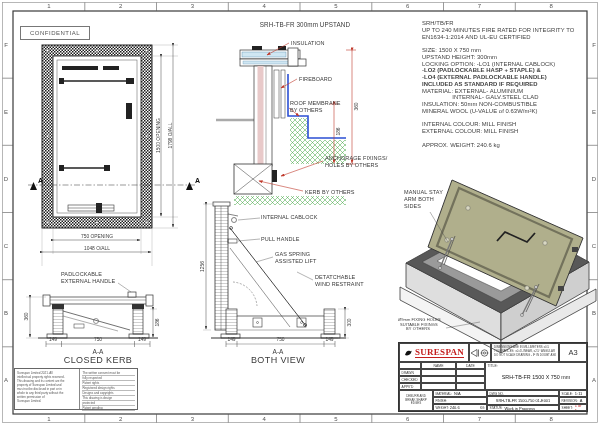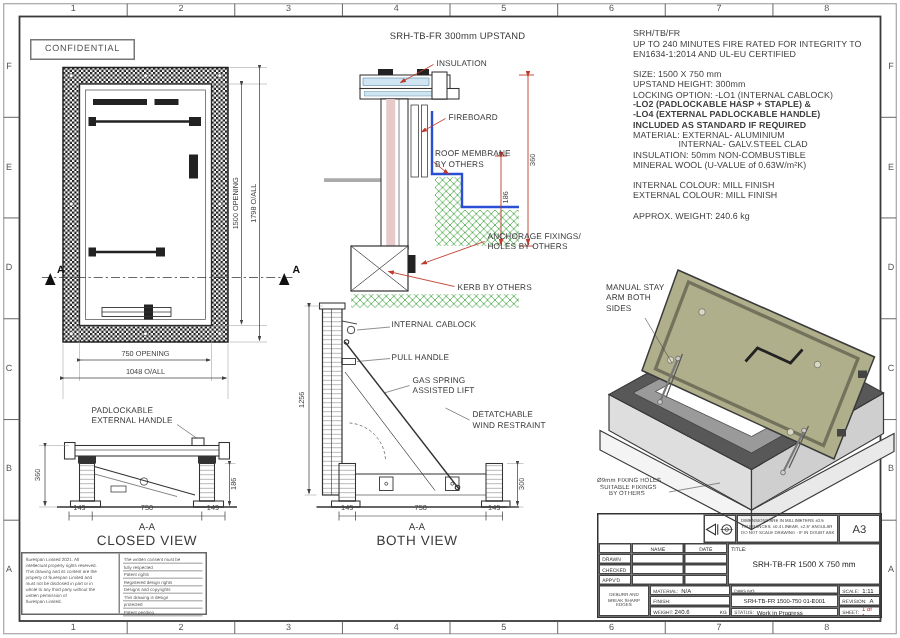--- a/index.html
+++ b/index.html
@@ -368,21 +368,21 @@
   <div class="dim rot" style="left:323px;top:128.5px;width:30px">186</div>
 
   <div class="lbl" style="left:61px;top:271px">PADLOCKABLE</div>
   <div class="lbl" style="left:61px;top:277.5px">EXTERNAL HANDLE</div>
   <div class="dim rot" style="left:11px;top:313.5px;width:30px">360</div>
   <div class="dim rot" style="left:142px;top:319.5px;width:30px">186</div>
   <div class="dim" style="left:43px;top:337px;width:20px">149</div>
   <div class="dim" style="left:88px;top:337px;width:20px">750</div>
   <div class="dim" style="left:132px;top:337px;width:20px">149</div>
   <div class="vt1" style="left:78px;top:348px;width:40px">A-A</div>
-  <div class="vt2" style="left:58px;top:355px;width:80px">CLOSED VIEW</div>
+  <div class="vt2" style="left:58px;top:355px;width:80px">CLOSED KERB</div>
 
   <div class="lbl" style="left:261px;top:214px">INTERNAL CABLOCK</div>
   <div class="lbl" style="left:261px;top:236px">PULL HANDLE</div>
   <div class="lbl" style="left:275px;top:251px">GAS SPRING</div>
   <div class="lbl" style="left:275px;top:257.5px">ASSISTED LIFT</div>
   <div class="lbl" style="left:315px;top:274px">DETATCHABLE</div>
   <div class="lbl" style="left:315px;top:280.5px">WIND RESTRAINT</div>
   <div class="dim rot" style="left:182px;top:263.5px;width:40px">1256</div>
   <div class="dim rot" style="left:334px;top:319.5px;width:30px">300</div>
   <div class="dim" style="left:221.5px;top:337px;width:20px">149</div>
@@ -414,20 +414,26 @@
       <div>INSULATION: 50mm NON-COMBUSTIBLE</div>
       <div>MINERAL WOOL (U-VALUE of 0.63W/m²K)</div>
       <div> </div>
       <div>INTERNAL COLOUR: MILL FINISH</div>
       <div>EXTERNAL COLOUR: MILL FINISH</div>
       <div> </div>
       <div>APPROX. WEIGHT: 240.6 kg</div>
     </div>
 
   <div class="tb">
+    <div class="c brand" style="left:0;top:0;width:70px;height:19px">
+      <svg width="9" height="9" viewBox="0 0 9 9">
+        <path d="M1,7 C2,3 4,2 6,3 C7,3.5 8,3 8,2 L7,5 C6,7 3,8 1,7 Z" fill="#111"></path>
+      </svg>
+      <span>SURESPAN</span>
+    </div>
     <div class="c proj" style="left:70px;top:0;width:22px;height:19px">
       <svg width="20" height="12" viewBox="0 0 20 12">
         <polygon points="1,6 7,2.5 7,9.5" fill="none" stroke="#333" stroke-width="0.7"></polygon>
         <line x1="8.5" y1="2.5" x2="8.5" y2="9.5" stroke="#333" stroke-width="0.7"></line>
         <circle cx="14.5" cy="6" r="3.2" fill="none" stroke="#333" stroke-width="0.7"></circle>
         <circle cx="14.5" cy="6" r="1.2" fill="none" stroke="#333" stroke-width="0.5"></circle>
         <line x1="10.3" y1="6" x2="18.7" y2="6" stroke="#333" stroke-width="0.4"></line>
       </svg>
     </div>
     <div class="c tol" style="left:92px;top:0;width:68px;height:19px">

